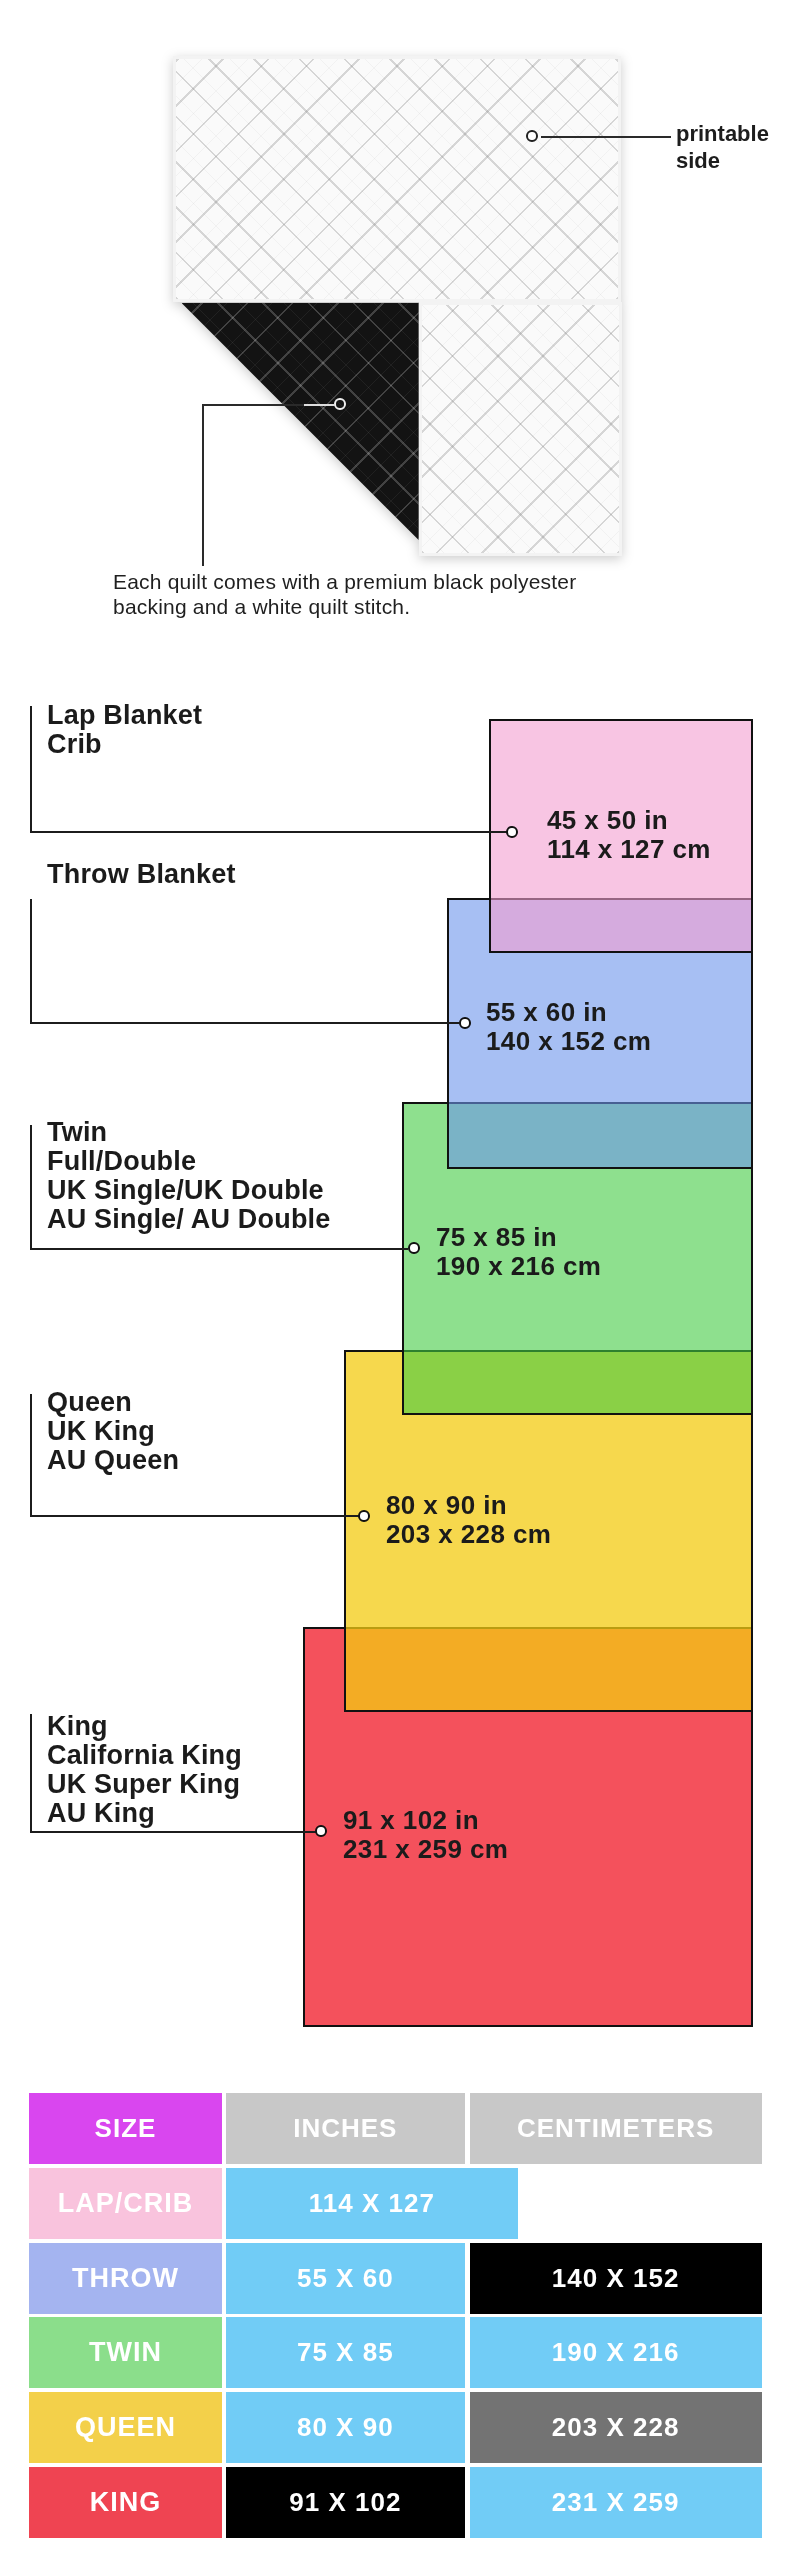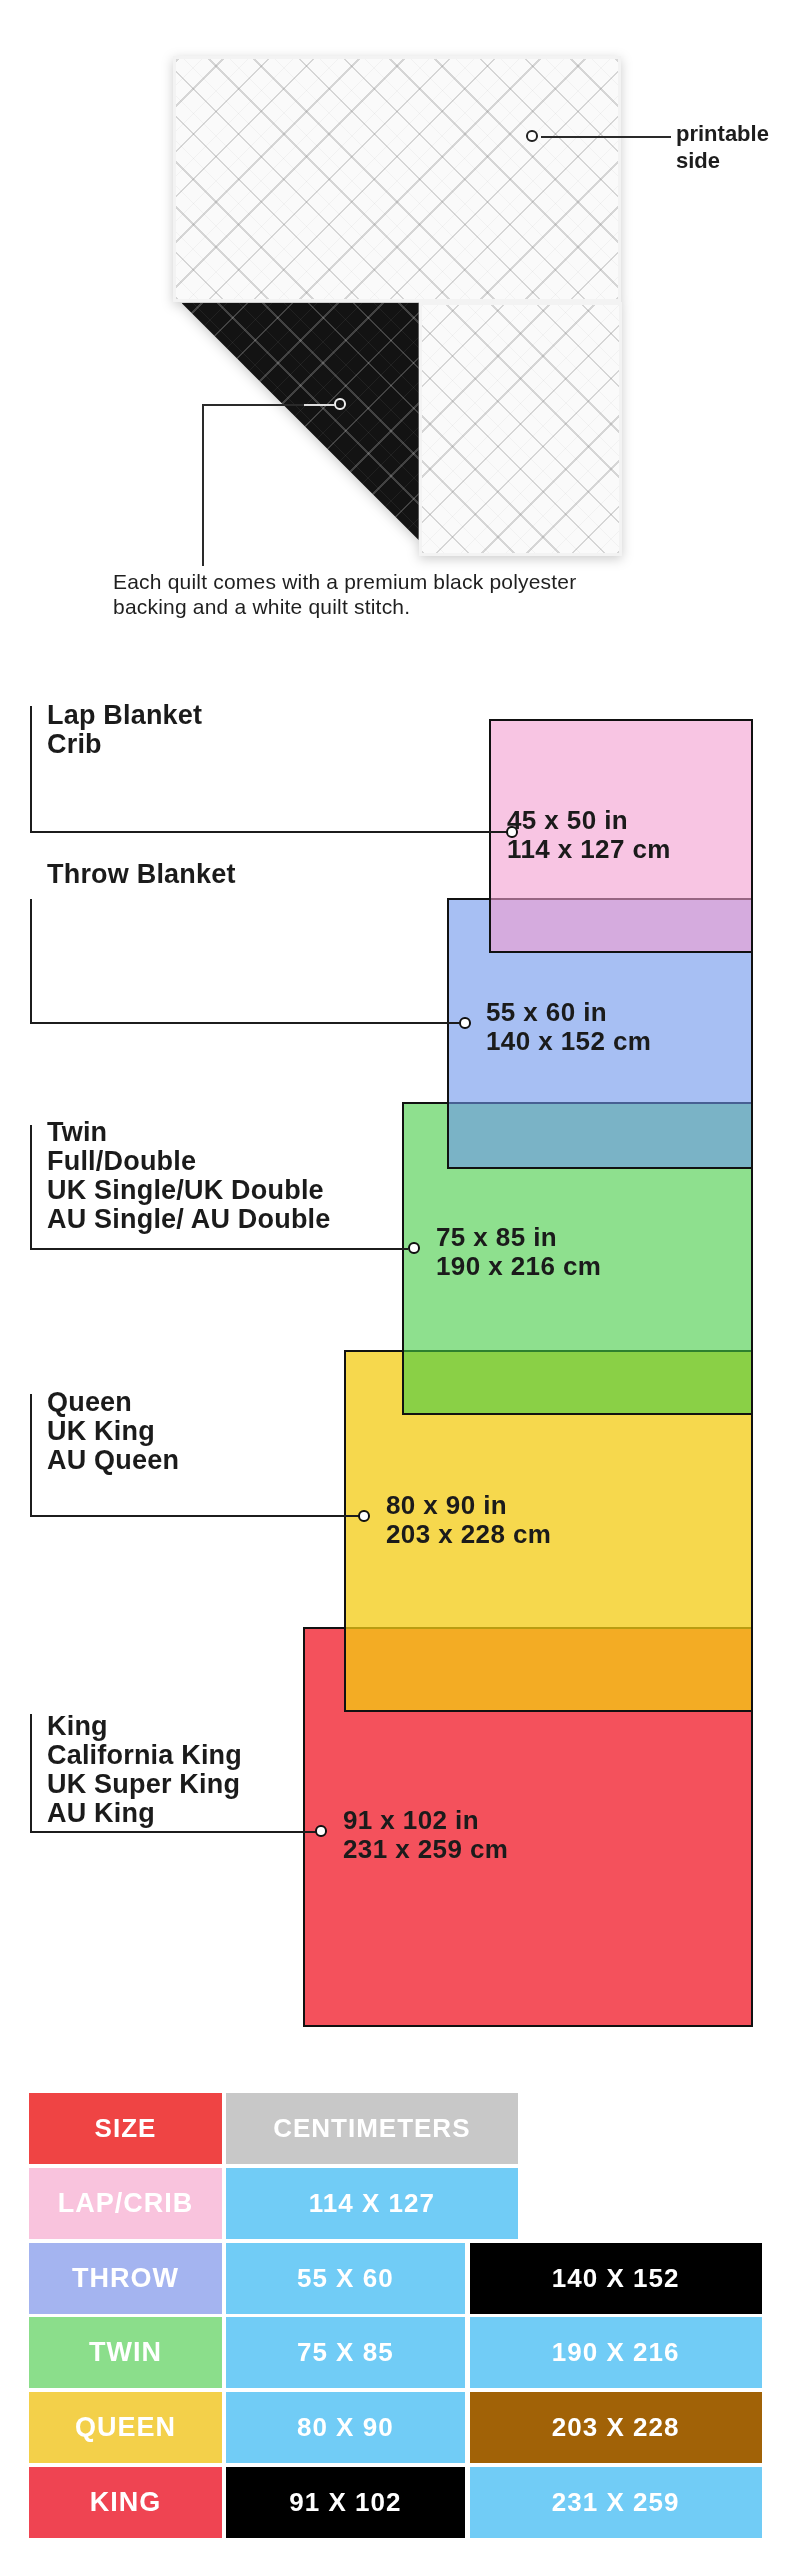--- a/index.html
+++ b/index.html
@@ -92,21 +92,21 @@
 <div class="abs rect z2" style="left: 344px; top: 1350px; width: 409px; height: 362px; background-color: rgba(243, 203, 18, 0.75);"></div>
 <div class="abs rect z1" style="left: 303px; top: 1627px; width: 450px; height: 400px; background-color: rgba(242, 50, 63, 0.85);"></div>
 
 <div class="abs size-label" style="left:47px;top:701px;">
   <div>Lap Blanket</div>
   <div>Crib</div>
 </div>
 <div class="abs leader lv" style="left:30px;top:706px;height:126px;"></div>
 <div class="abs leader lh" style="left:30px;top:831px;width:477px;"></div>
 <div class="abs circ" style="left:506px;top:826px;"></div>
-<div class="abs meas" style="left:507px;top:806px;">
+<div class="abs meas" style="left:547px;top:806px;">
   <div>45 x 50 in</div>
   <div>114 x 127 cm</div>
 </div>
 
 <div class="abs size-label" style="left:47px;top:860px;">
   <div>Throw Blanket</div>
 </div>
 <div class="abs leader lv" style="left:30px;top:899px;height:125px;"></div>
 <div class="abs leader lh" style="left:30px;top:1022px;width:429px;"></div>
 <div class="abs circ" style="left:459px;top:1017px;"></div>
@@ -151,21 +151,22 @@
 <div class="abs leader lv" style="left:30px;top:1714px;height:118px;"></div>
 <div class="abs leader lh" style="left:30px;top:1831px;width:286px;"></div>
 <div class="abs circ" style="left:315px;top:1825px;"></div>
 <div class="abs meas" style="left:343px;top:1806px;">
   <div>91 x 102 in</div>
   <div>231 x 259 cm</div>
 </div>
 
 <div class="abs tbl">
   <div class="trow">
-    <div class="cell c1 hdr" style="background-color: #ef4444;">SIZE</div>
+    <div class="cell c1 hdr" style="background-color: #d946ef;">SIZE</div>
+    <div class="cell c2 hdr" style="background-color: rgb(200, 200, 200);">INCHES</div>
     <div class="cell c3 hdr" style="background-color: rgb(200, 200, 200);">CENTIMETERS</div>
   </div>
 
   <div class="trow">
     <div class="cell c1" style="background-color: rgb(249, 195, 221);">LAP/CRIB</div>
     <div class="cell c3" style="background-color: rgb(113, 204, 246);">114 X 127</div>
   </div>
 
   <div class="trow">
     <div class="cell c1" style="background-color: rgb(164, 180, 240);">THROW</div>
@@ -175,21 +176,21 @@
 
   <div class="trow">
     <div class="cell c1" style="background-color: rgb(139, 222, 139);">TWIN</div>
     <div class="cell c2" style="background-color: rgb(113, 204, 246);">75 X 85</div>
     <div class="cell c3" style="background-color: rgb(113, 204, 246);">190 X 216</div>
   </div>
 
   <div class="trow">
     <div class="cell c1" style="background-color: rgb(243, 208, 74);">QUEEN</div>
     <div class="cell c2" style="background-color: rgb(113, 204, 246);">80 X 90</div>
-    <div class="cell c3" style="background-color: #a16207;">203 X 228</div>
+    <div class="cell c3" style="background-color: #737373;">203 X 228</div>
   </div>
 
   <div class="trow">
     <div class="cell c1" style="background-color: rgb(239, 68, 82);">KING</div>
     <div class="cell c2" style="background-color: #000000;">91 X 102</div>
     <div class="cell c3" style="background-color: rgb(113, 204, 246);">231 X 259</div>
   </div>
 </div>
 
 

